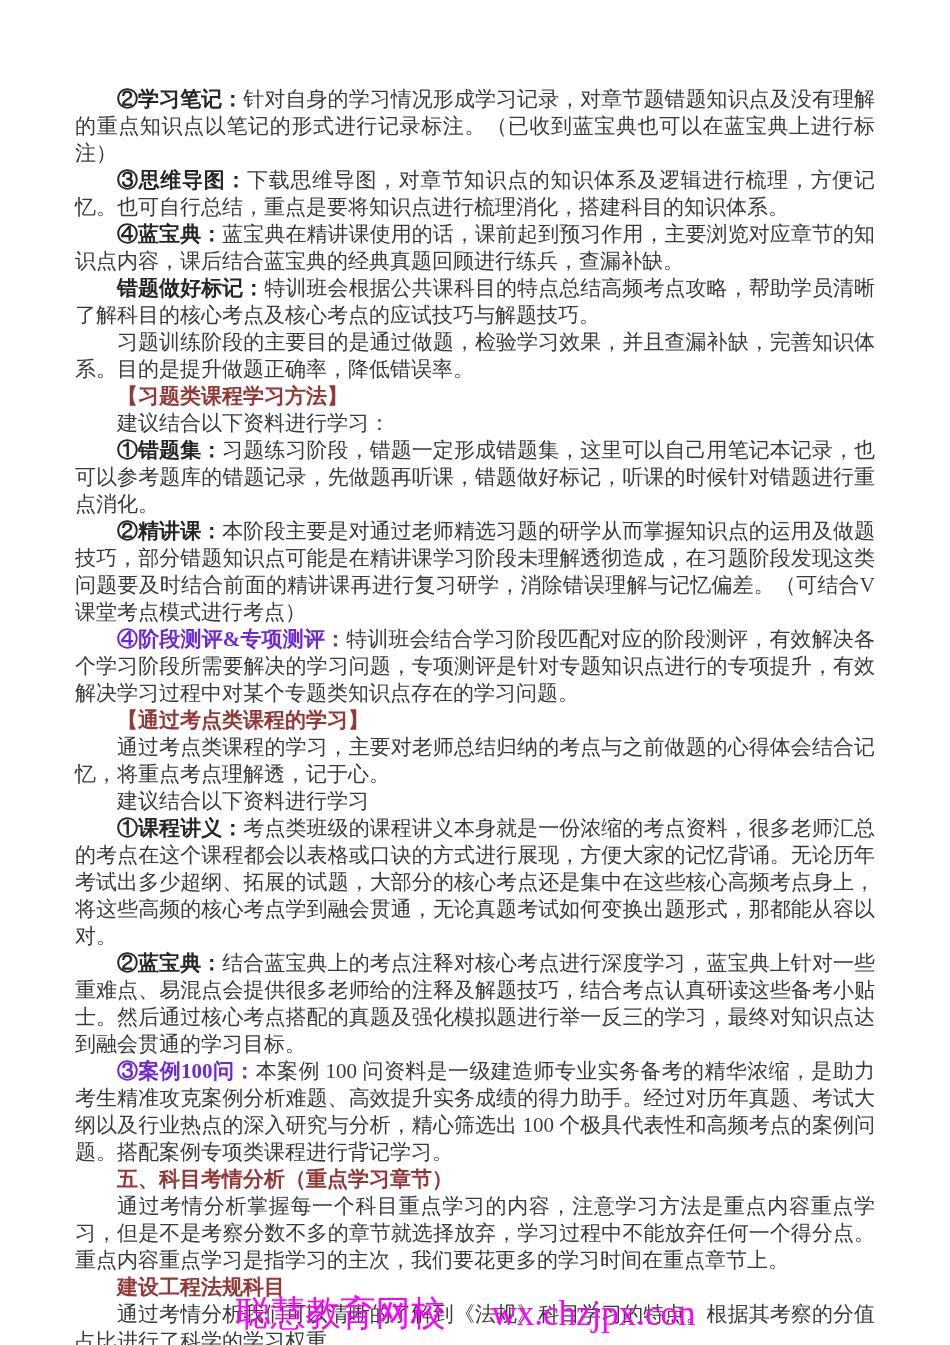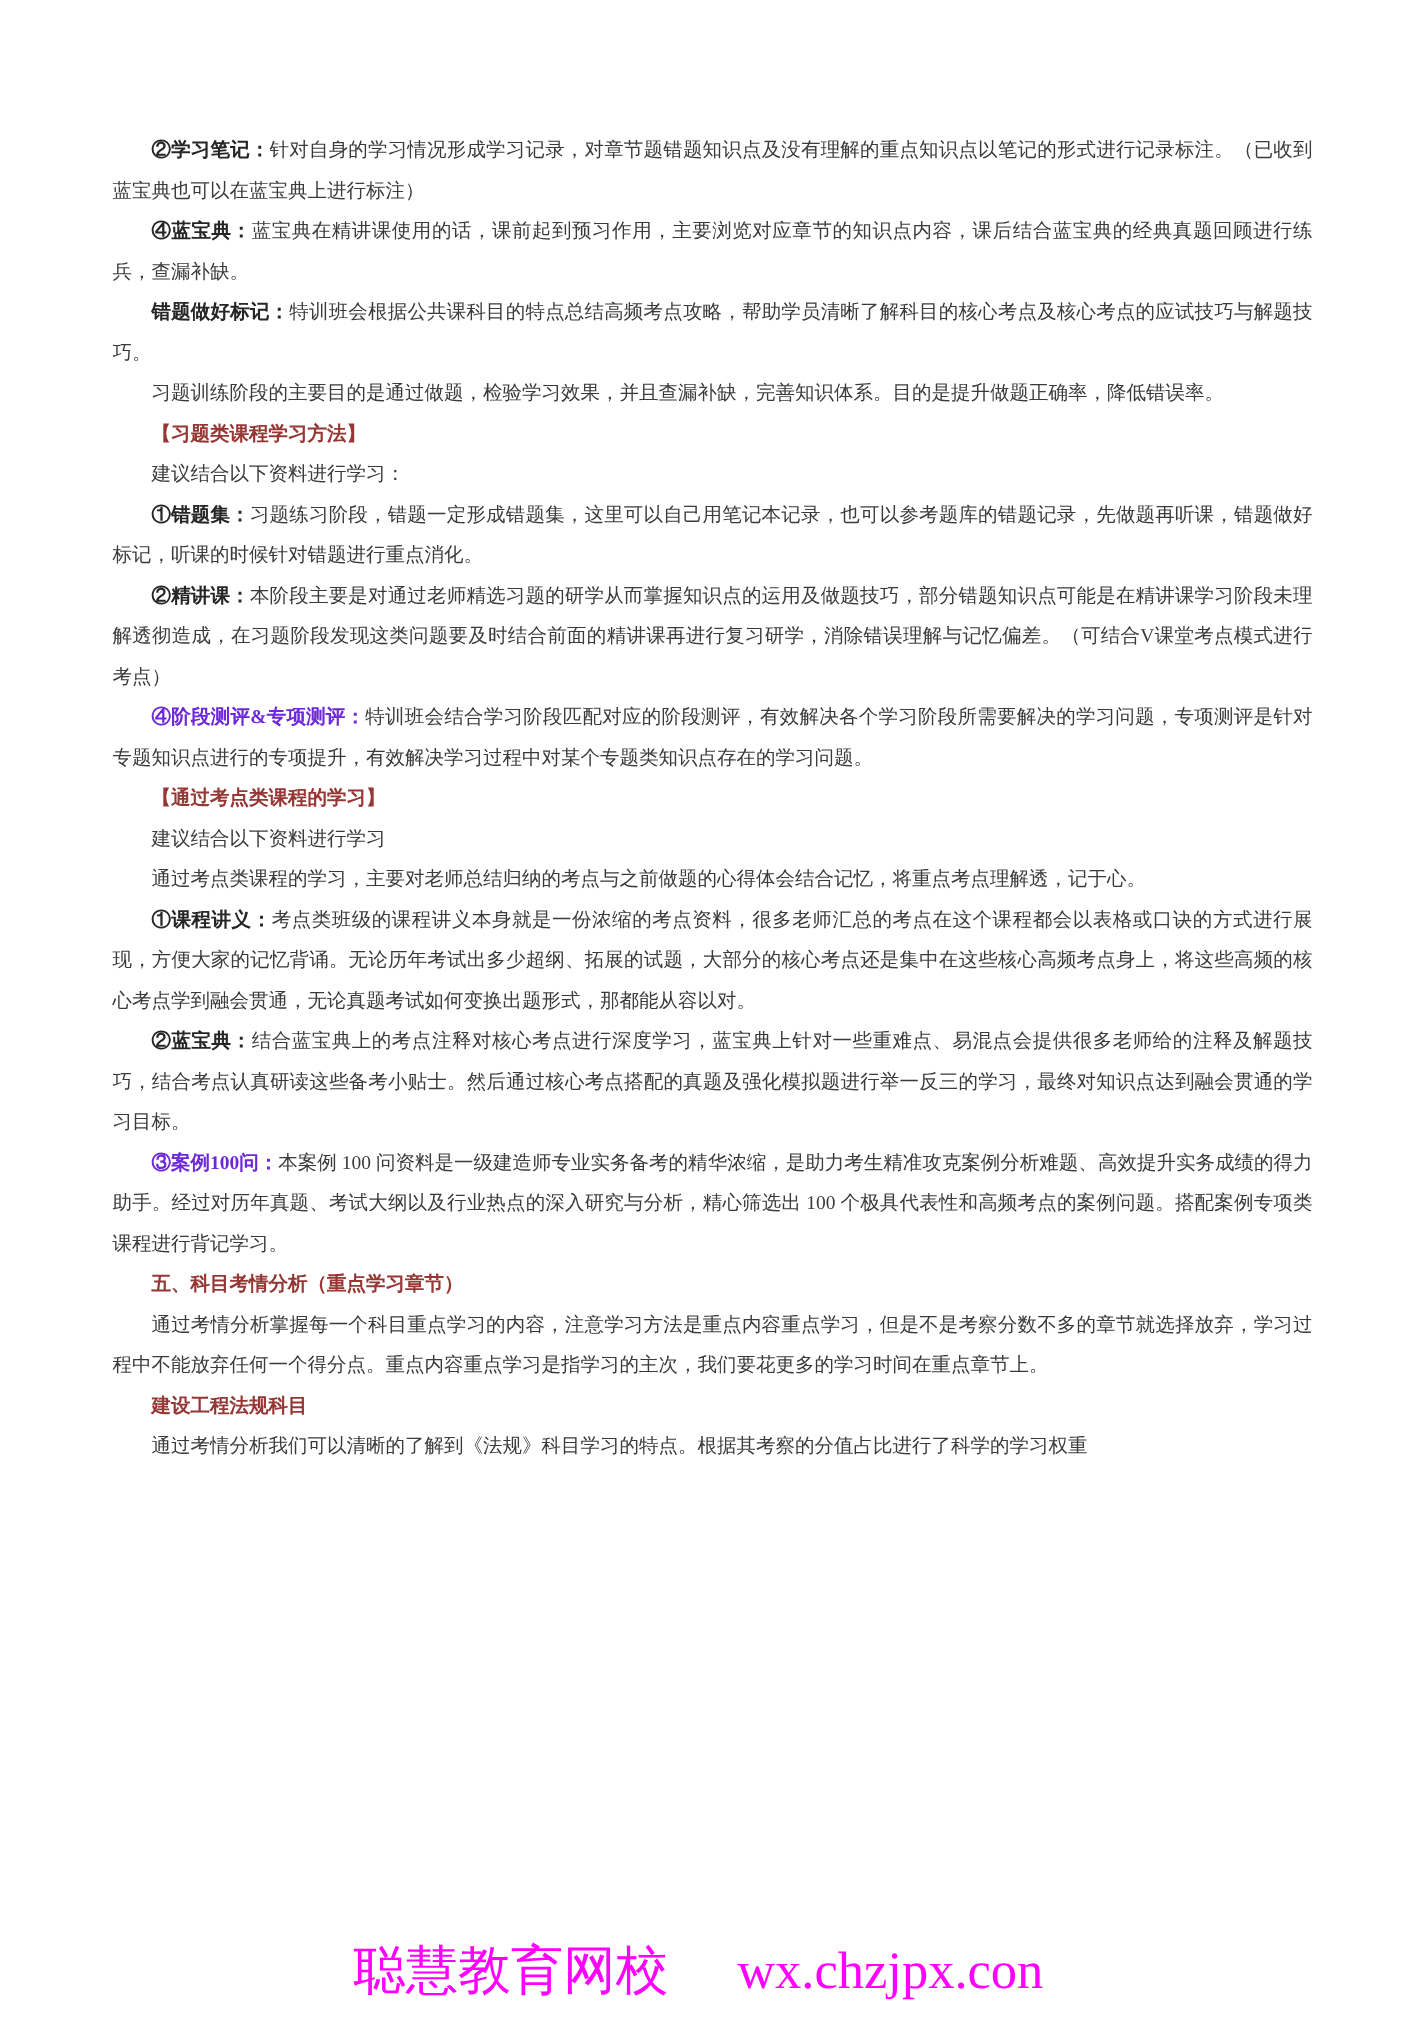--- a/index.html
+++ b/index.html
@@ -15,21 +15,21 @@
     position: absolute;
     top: 0; left: 0;
     width: 950px;
     height: 1345px;
     box-sizing: border-box;
     padding: 86px 75px 0 75px;
     background: #ffffff;
   }
   .doc-line {
     margin: 0;
-    font-size: 13px;
+    font-size: 21px;
     line-height: 27px;
     color: #3a3a3a;
     text-align: justify;
     text-indent: 2em;
   }
   .doc-line.heading {
     font-weight: bold;
     color: #953734;
   }
   .label-bold {
@@ -55,31 +55,32 @@
     display: inline-block;
     width: 46px;
   }
 </style>
 </head>
 <body>
 
 <div class="page">
   <div>
       <p class="doc-line"><span class="label-bold">②学习笔记：</span><span>针对自身的学习情况形成学习记录，对章节题错题知识点及没有理解的重点知识点以笔记的形式进行记录标注。（已收到蓝宝典也可以在蓝宝典上进行标注）</span></p>
+      <p class="doc-line"><span class="label-bold">③思维导图：</span><span>下载思维导图，对章节知识点的知识体系及逻辑进行梳理，方便记忆。也可自行总结，重点是要将知识点进行梳理消化，搭建科目的知识体系。</span></p>
       <p class="doc-line"><span class="label-bold">④蓝宝典：</span><span>蓝宝典在精讲课使用的话，课前起到预习作用，主要浏览对应章节的知识点内容，课后结合蓝宝典的经典真题回顾进行练兵，查漏补缺。</span></p>
       <p class="doc-line"><span class="label-bold">错题做好标记：</span><span>特训班会根据公共课科目的特点总结高频考点攻略，帮助学员清晰了解科目的核心考点及核心考点的应试技巧与解题技巧。</span></p>
       <p class="doc-line"><span>习题训练阶段的主要目的是通过做题，检验学习效果，并且查漏补缺，完善知识体系。目的是提升做题正确率，降低错误率。</span></p>
       <p class="doc-line heading"><span>【习题类课程学习方法】</span></p>
       <p class="doc-line"><span>建议结合以下资料进行学习：</span></p>
       <p class="doc-line"><span class="label-bold">①错题集：</span><span>习题练习阶段，错题一定形成错题集，这里可以自己用笔记本记录，也可以参考题库的错题记录，先做题再听课，错题做好标记，听课的时候针对错题进行重点消化。</span></p>
       <p class="doc-line"><span class="label-bold">②精讲课：</span><span>本阶段主要是对通过老师精选习题的研学从而掌握知识点的运用及做题技巧，部分错题知识点可能是在精讲课学习阶段未理解透彻造成，在习题阶段发现这类问题要及时结合前面的精讲课再进行复习研学，消除错误理解与记忆偏差。（可结合V课堂考点模式进行考点）</span></p>
       <p class="doc-line"><span class="label-maroon">④阶段测评&amp;专项测评：</span><span>特训班会结合学习阶段匹配对应的阶段测评，有效解决各个学习阶段所需要解决的学习问题，专项测评是针对专题知识点进行的专项提升，有效解决学习过程中对某个专题类知识点存在的学习问题。</span></p>
       <p class="doc-line heading"><span>【通过考点类课程的学习】</span></p>
+      <p class="doc-line"><span>通过考点类课程的学习，主要对老师总结归纳的考点与之前做题的心得体会结合记忆，将重点考点理解透，记于心。</span></p>
       <p class="doc-line"><span>建议结合以下资料进行学习</span></p>
-      <p class="doc-line"><span>通过考点类课程的学习，主要对老师总结归纳的考点与之前做题的心得体会结合记忆，将重点考点理解透，记于心。</span></p>
       <p class="doc-line"><span class="label-bold">①课程讲义：</span><span>考点类班级的课程讲义本身就是一份浓缩的考点资料，很多老师汇总的考点在这个课程都会以表格或口诀的方式进行展现，方便大家的记忆背诵。无论历年考试出多少超纲、拓展的试题，大部分的核心考点还是集中在这些核心高频考点身上，将这些高频的核心考点学到融会贯通，无论真题考试如何变换出题形式，那都能从容以对。</span></p>
       <p class="doc-line"><span class="label-bold">②蓝宝典：</span><span>结合蓝宝典上的考点注释对核心考点进行深度学习，蓝宝典上针对一些重难点、易混点会提供很多老师给的注释及解题技巧，结合考点认真研读这些备考小贴士。然后通过核心考点搭配的真题及强化模拟题进行举一反三的学习，最终对知识点达到融会贯通的学习目标。</span></p>
       <p class="doc-line"><span class="label-maroon">③案例100问：</span><span>本案例 100 问资料是一级建造师专业实务备考的精华浓缩，是助力考生精准攻克案例分析难题、高效提升实务成绩的得力助手。经过对历年真题、考试大纲以及行业热点的深入研究与分析，精心筛选出 100 个极具代表性和高频考点的案例问题。搭配案例专项类课程进行背记学习。</span></p>
       <p class="doc-line heading"><span>五、科目考情分析（重点学习章节）</span></p>
       <p class="doc-line"><span>通过考情分析掌握每一个科目重点学习的内容，注意学习方法是重点内容重点学习，但是不是考察分数不多的章节就选择放弃，学习过程中不能放弃任何一个得分点。重点内容重点学习是指学习的主次，我们要花更多的学习时间在重点章节上。</span></p>
       <p class="doc-line heading"><span>建设工程法规科目</span></p>
       <p class="doc-line"><span>通过考情分析我们可以清晰的了解到《法规》科目学习的特点。根据其考察的分值占比进行了科学的学习权重</span></p>
     </div>
 </div>
 

